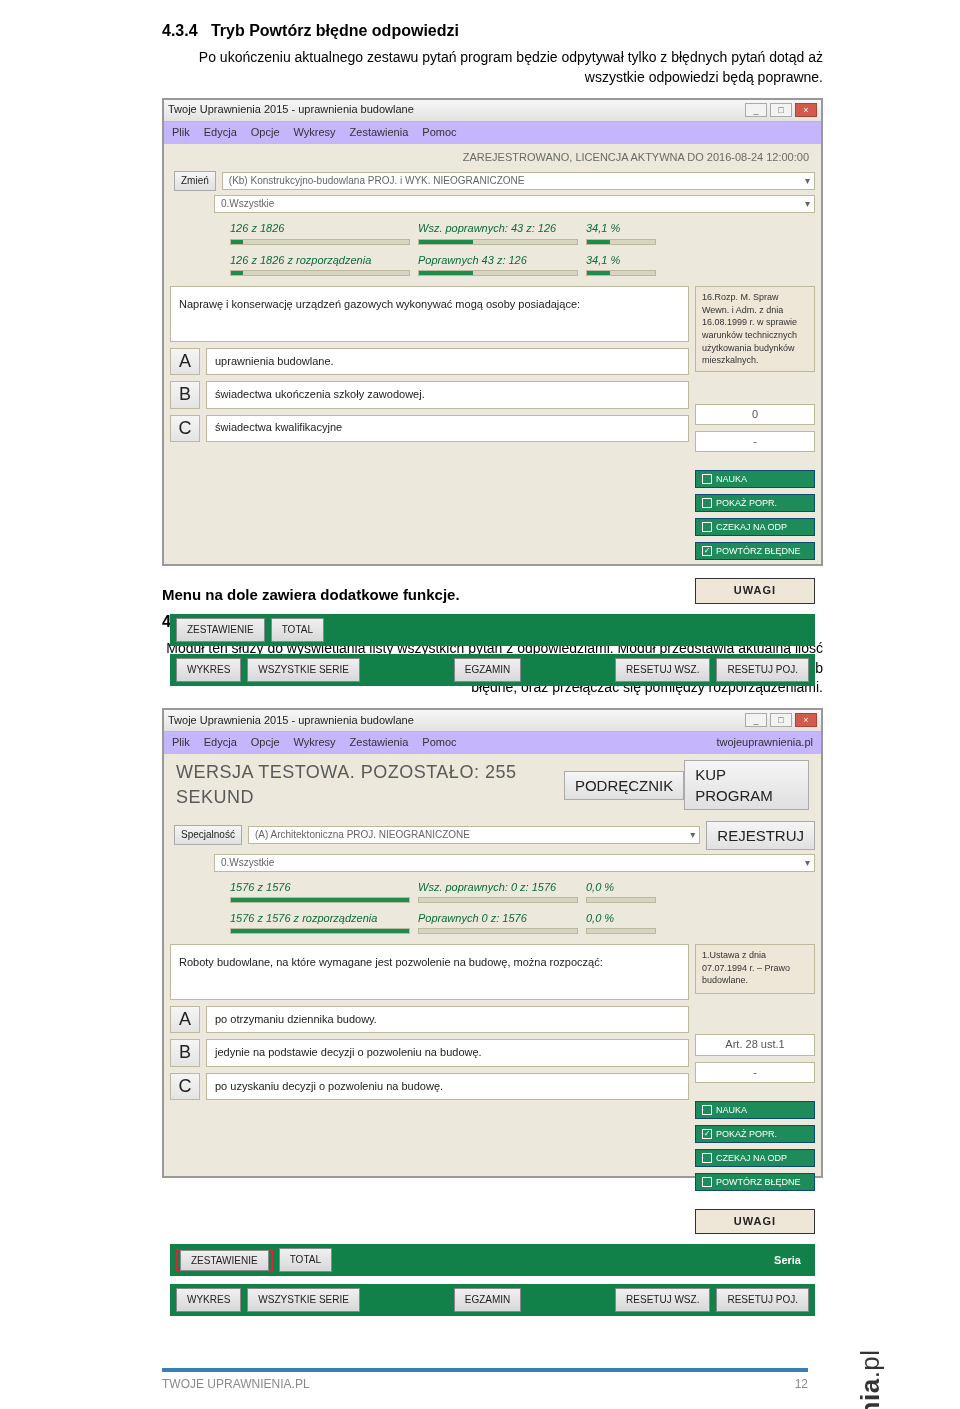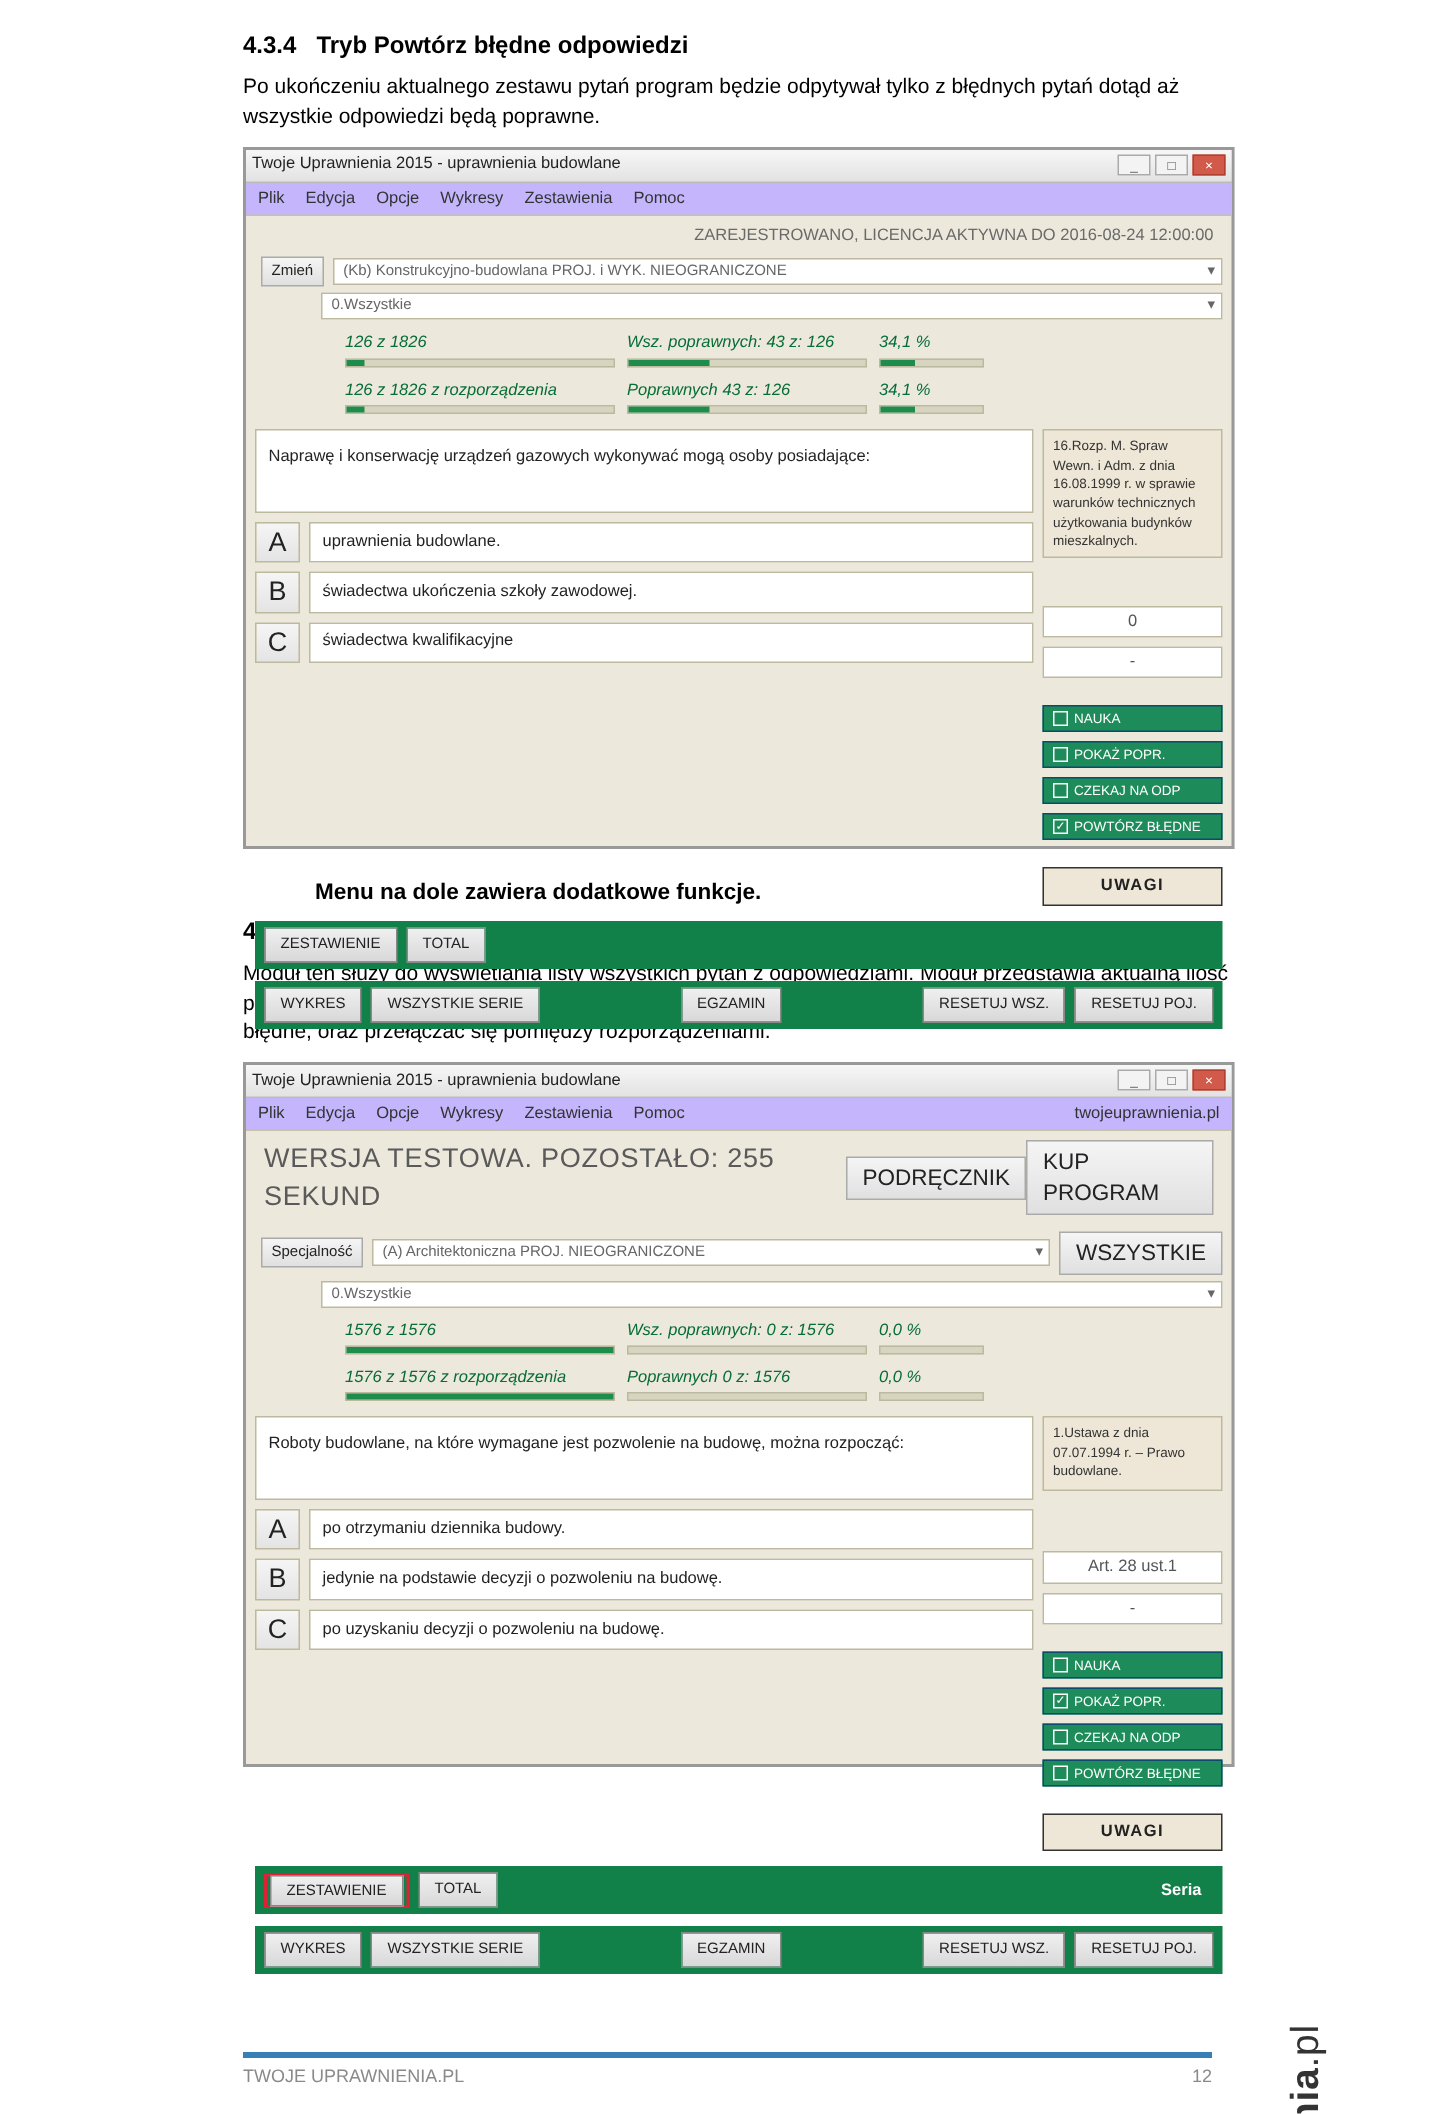--- a/index.html
+++ b/index.html
@@ -13,21 +13,21 @@
   }
   .page {
     width: 836px;
     min-height: 1409px;
     margin: 0 auto;
     padding: 20px 75px 20px 100px;
     position: relative;
   }
   .h { font-weight: 700; margin: 0 0 6px 0; }
   .h3 { font-size: 16px; }
-  .p { font-size: 14px; margin: 0 0 10px 0; }
+  .p { font-size: 14px; margin: 0 0 10px 0; text-align: right; }
   .screenshot {
     border: 2px solid #999;
     background: #ece8dc;
     margin: 10px 0 18px 0;
     font-size: 11px;
     color: #333;
     position: relative;
   }
   .titlebar {
     background: linear-gradient(#f7f7f7,#e2e2e2);
@@ -357,21 +357,21 @@
         <span class="bb-btn">WSZYSTKIE SERIE</span>
         <span class="bb-spacer"></span>
         <span class="bb-btn">EGZAMIN</span>
         <span class="bb-spacer"></span>
         <span class="bb-btn">RESETUJ WSZ.</span>
         <span class="bb-btn">RESETUJ POJ.</span>
       </div>
     </div>
   </div>
 
-  <p class="h" style="font-size:15px;margin-left:48px;">Menu na dole zawiera dodatkowe funkcje.</p>
+  <p class="h" style="font-size:15px;">Menu na dole zawiera dodatkowe funkcje.</p>
 
   <p class="h h3">
     <span>4.4</span>&nbsp;
     <span>Moduł Zestawienie</span>
   </p>
   <p class="p">Moduł ten służy do wyświetlania listy wszystkich pytań z odpowiedziami. Moduł przedstawia aktualną ilość poprawnych i błędnych odpowiedzi. Możemy filtrować wyniki, pokazywać tylko poprawne odpowiedzi lub błędne, oraz przełączać się pomiędzy rozporządzeniami.</p>
 
   <div class="screenshot" style="height:470px;">
     <div class="titlebar">
       <span>Twoje Uprawnienia 2015 - uprawnienia budowlane</span>
@@ -398,21 +398,21 @@
         <span class="statusline">WERSJA TESTOWA. POZOSTAŁO: 255 SEKUND</span>
         <span style="flex:1"></span>
         <span class="bigbtn">PODRĘCZNIK</span>
         <span class="bigbtn">KUP PROGRAM</span>
       </div>
       <div class="row" style="margin-left:4px;">
         <span class="smbtn">Specjalność</span>
         <span class="field grow dropdown">
             <span>(A) Architektoniczna PROJ. NIEOGRANICZONE</span>
           </span>
-        <span class="bigbtn">WSZYSTKIE</span>
+        <span class="bigbtn">REJESTRUJ</span>
       </div>
       <div class="row" style="margin-left:44px;">
         <span class="field grow dropdown">
             <span>0.Wszystkie</span>
           </span>
       </div>
 
       <div class="stats">
         <span class="cell w1"><span>1576 z 1576</span><div class="pbar">
               <div class="fill" style="width:100%"></div>

